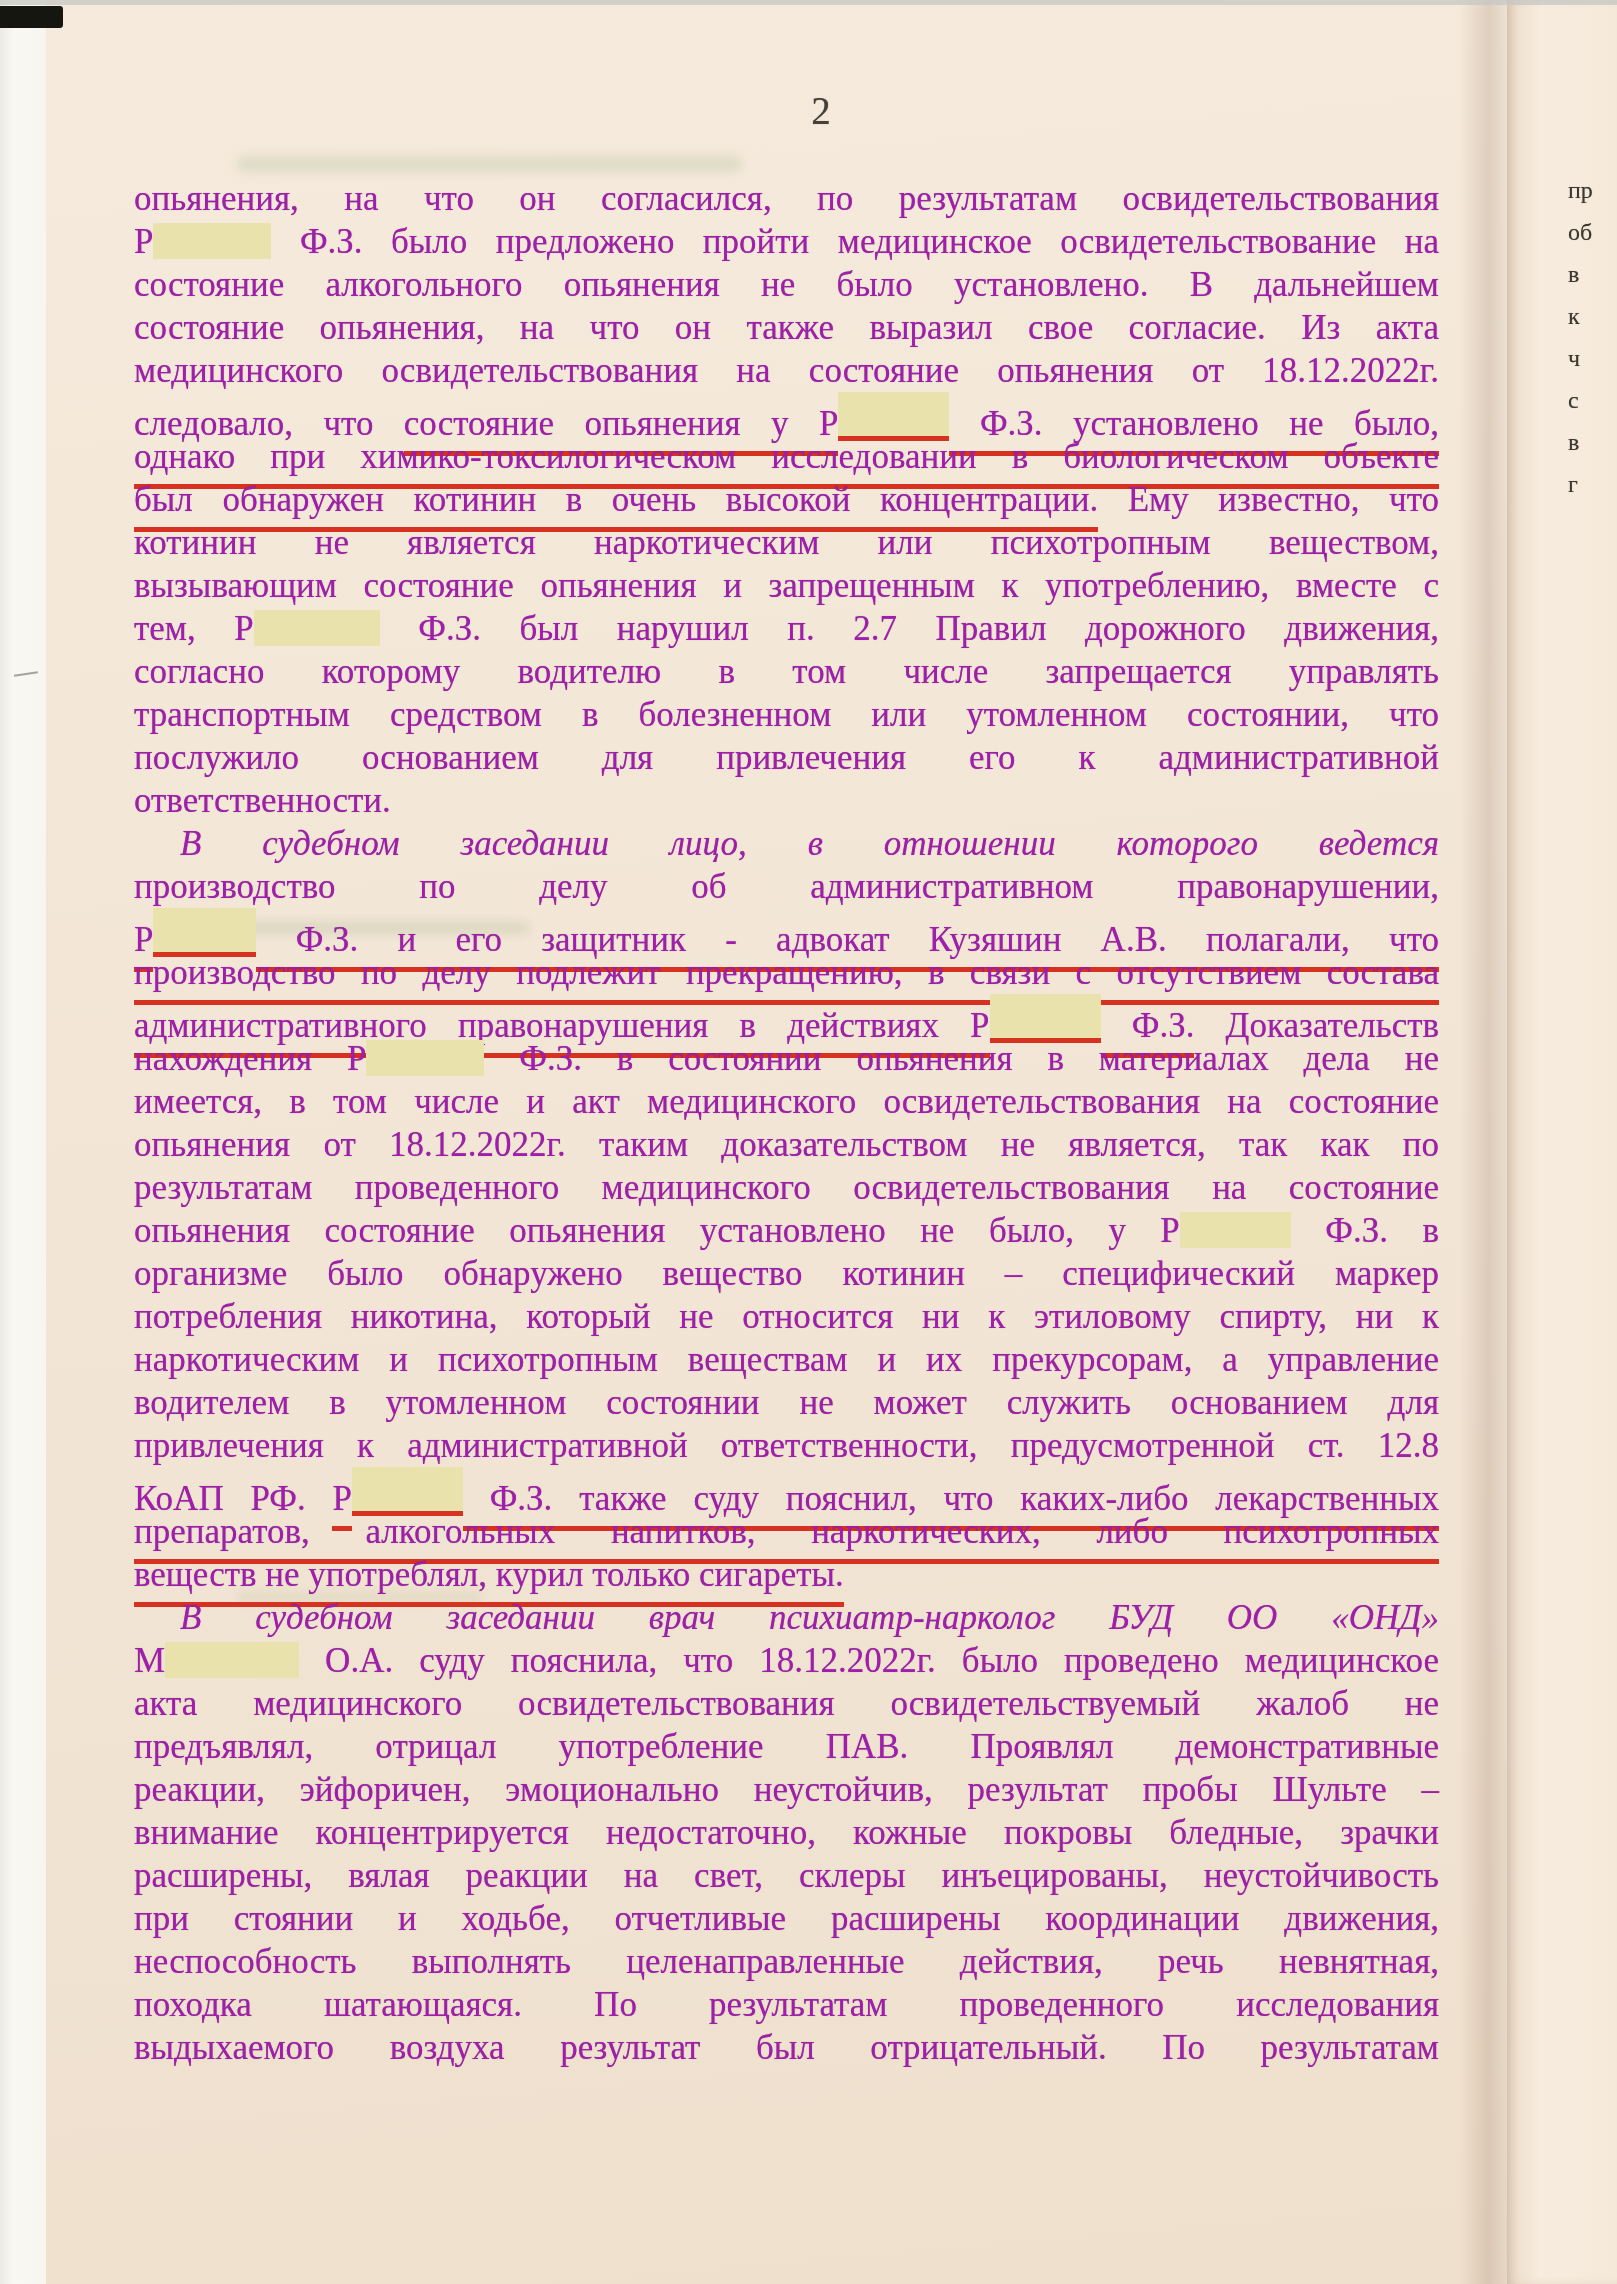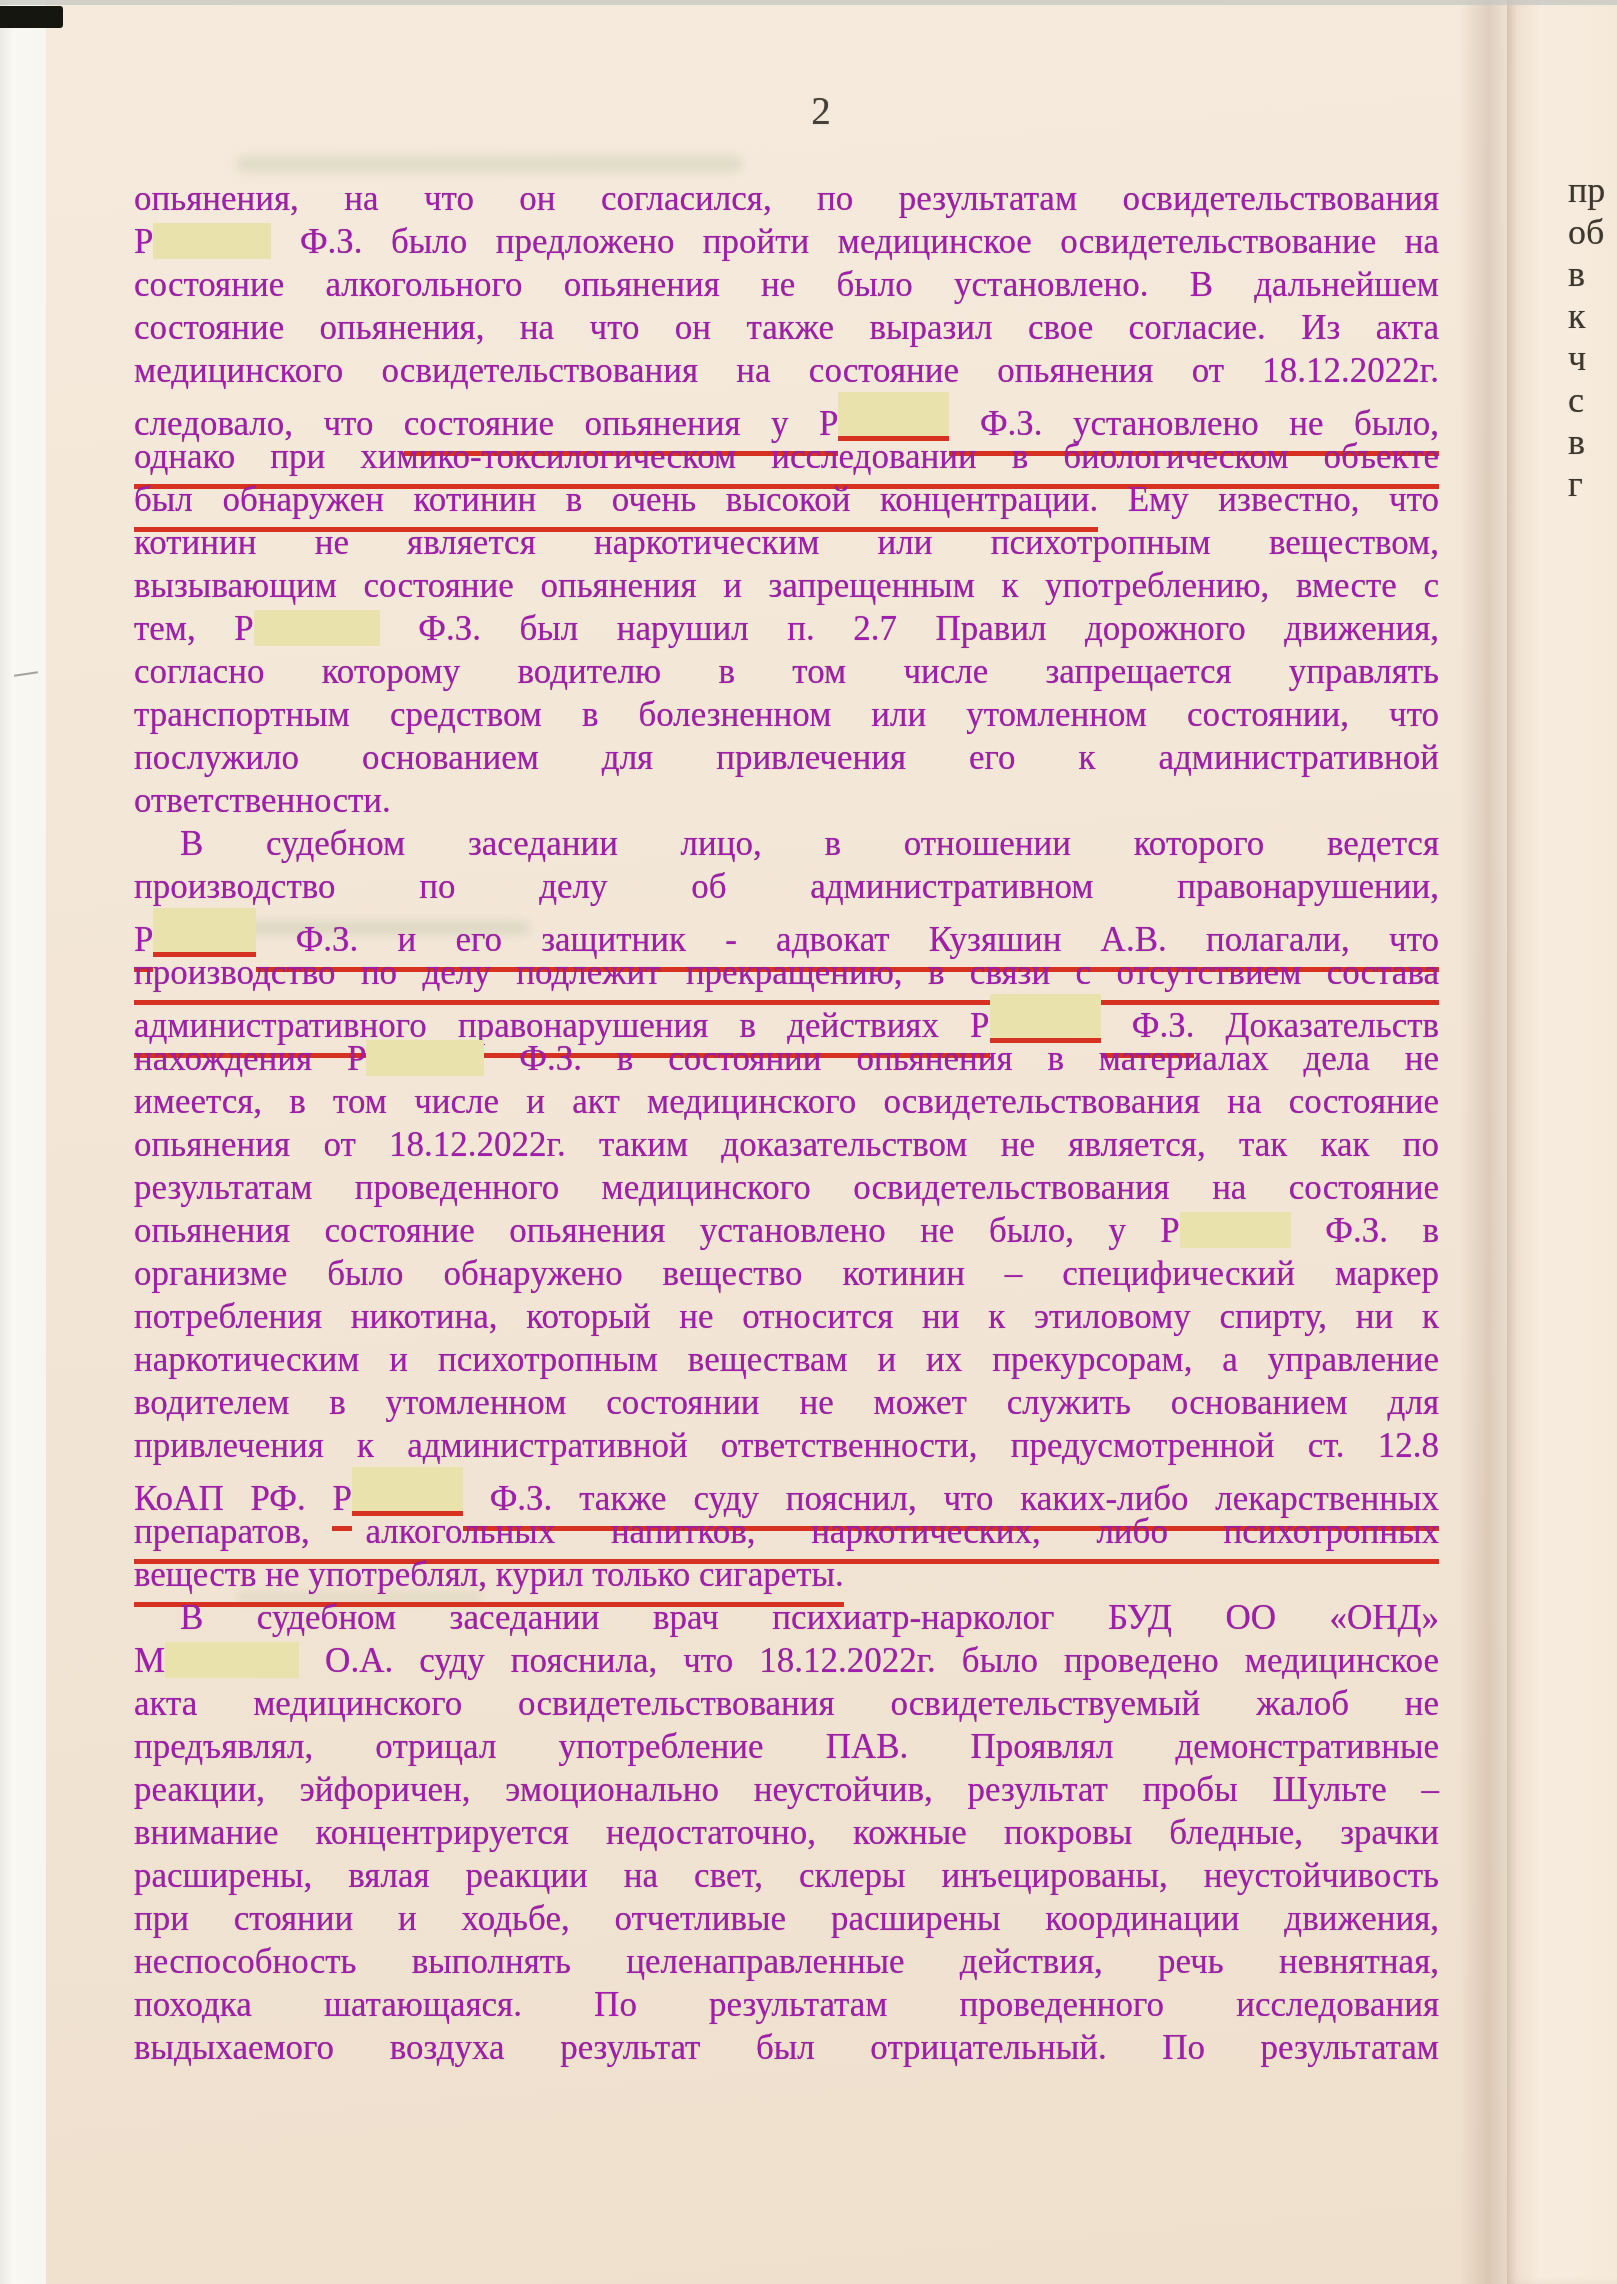--- a/index.html
+++ b/index.html
@@ -19,38 +19,38 @@
   .page{position:absolute;left:46px;top:0;width:1572px;height:2284px;
     background:linear-gradient(175deg,#f5eadc 0%,#f2e5d5 55%,#efe0cd 100%);}
   
   .fold{position:absolute;left:1459px;top:0;width:49px;height:2284px;
     background:linear-gradient(90deg,rgba(0,0,0,0) 0%,rgba(135,100,75,.20) 60%,rgba(0,0,0,.03) 100%);}
   
   .page-next{position:absolute;left:1507px;top:0;width:111px;height:2284px;
     background:linear-gradient(90deg,#eddcc9 0%,#f7ecdf 30%,#f5ead9 100%);
     box-shadow:inset 6.3px 0 12.6px -6.3px rgba(120,90,70,.4);}
   .edge-letters{position:absolute;left:1568px;top:169px;width:49px;overflow:hidden;
-    font-size:36px;line-height:42px;color:#3c382f;text-shadow:0 0 0.8px rgba(60,50,40,.5);}
+    font-size:24px;line-height:42px;color:#3c382f;text-shadow:0 0 0.8px rgba(60,50,40,.5);}
 
   .page-number{position:absolute;left:758px;top:88px;width:126px;text-align:center;
     font-size:39px;color:#45413a;text-shadow:0 0 0.8px rgba(60,50,40,.5);}
 
   
   .smudge{position:absolute;background:rgba(146,166,118,.20);filter:blur(4.7px);border-radius:8px;}
   .smudge.s1{left:237px;top:156px;width:505px;height:16px;}
   .smudge.s2{left:190px;top:921px;width:340px;height:14.2px;}
   .smudge.s3{left:237px;top:1591px;width:245px;height:12.6px;opacity:.7;}
 
   
   .text-block{position:absolute;left:134px;top:177px;width:1305px;
     font-size:35px;line-height:43px;color:#a21caf;
     text-shadow:0 0 0.8px rgba(45,40,35,.55);}
   .line{text-align:justify;text-align-last:justify;height:43px;}
   .line.noj{text-align-last:left;}
-  .line.ind{text-indent:46px;}
+  .line.ind{text-indent:46px;font-style:italic;}
   .u{border-bottom:5.5px solid #d63121;padding-bottom:8px;}
   .redact{display:inline-block;height:36px;background:#e9e2ad;vertical-align:-6.3px;}
 </style>
 </head>
 <body>
 
 <div class="page"></div>
 <div class="fold"></div>
 <div class="page-next"></div>
 <div class="scan-strip"></div>

